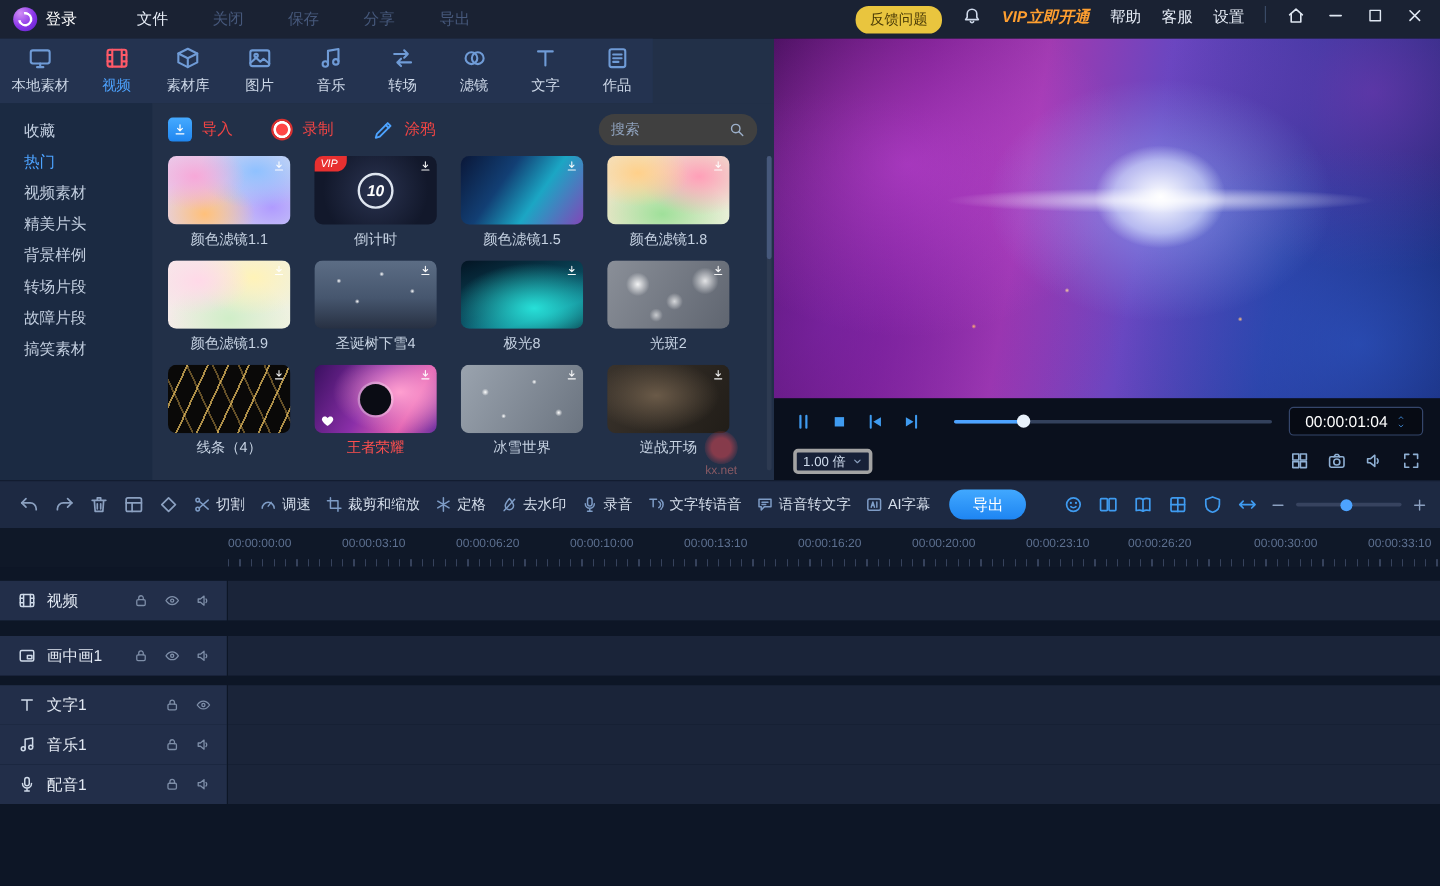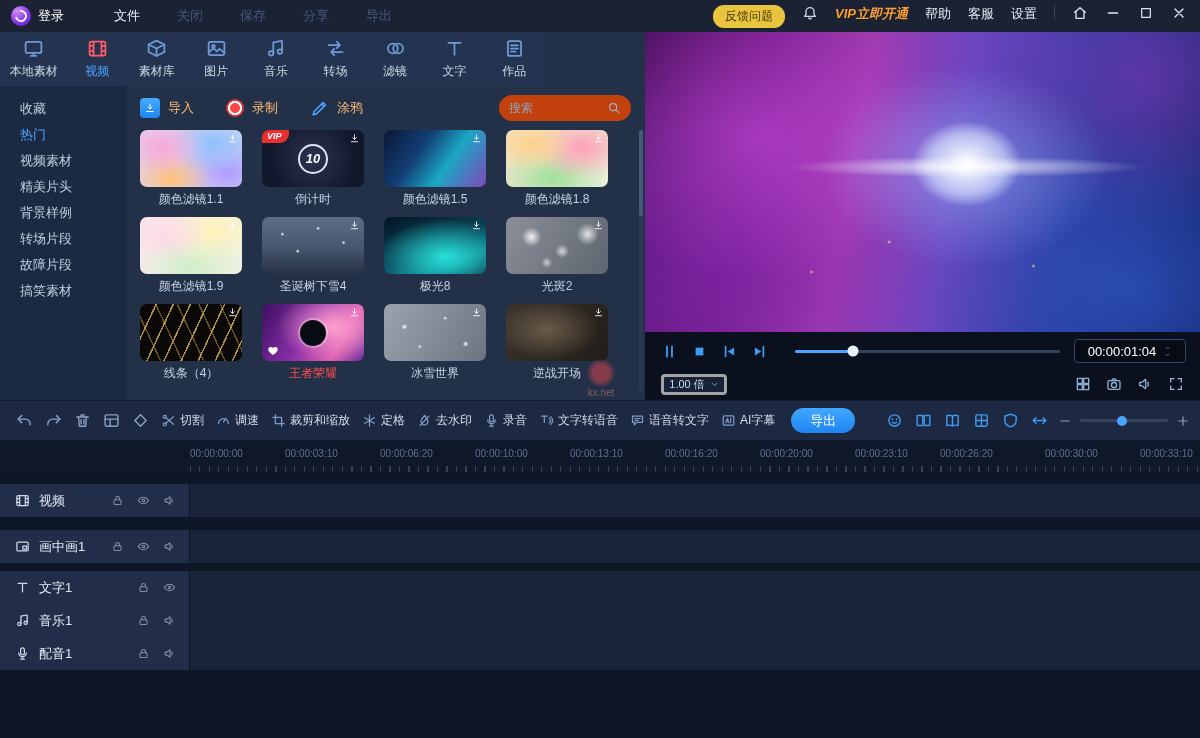--- a/index.html
+++ b/index.html
@@ -29,47 +29,47 @@
 .tab svg{width:21px;height:21px;color:#6f9bd6}
 .tab-label{font-size:12px;color:#cdd8e8}
 .tab.active svg{color:#ff5a68}
 .tab.active .tab-label{color:#4da3ff}
 .sidebar{position:absolute;left:0;top:54px;width:127px;height:314px;background:#1b2a42;padding-top:10px}
 .side-item{height:26px;line-height:26px;padding-left:20px;font-size:13px;color:#c2cedf;cursor:pointer}
 .side-item.active{color:#4da3ff}
 .content{position:absolute;left:127px;top:54px;width:518px;height:314px;background:#223048;overflow:hidden}
 .lib-toolbar{display:flex;align-items:center;height:44px;padding-left:13px}
 .lib-btn{display:flex;align-items:center;gap:8px;margin-right:32px;cursor:pointer}
-.lib-btn span{color:#fdba74}
+.lib-btn span{color:#ef4444}
 .imp-ic{width:20px;height:20px;background:linear-gradient(180deg,#45aaff,#1f86f0);border-radius:4px;display:flex;align-items:center;justify-content:center;color:#fff}
 .imp-ic svg{width:12px;height:12px}
 .rec-ic{width:18px;height:18px;border-radius:50%;background:radial-gradient(circle,#ff4646 0 36%,#fff 42% 54%,#d83030 58%)}
 .doo-ic{width:19px;height:19px;color:#4da3ff}
-.search{margin-left:auto;margin-right:14px;width:132px;height:26px;background:#c2410c;border-radius:13px;display:flex;align-items:center;padding:0 10px;gap:6px}
+.search{margin-left:auto;margin-right:14px;width:132px;height:26px;background:#404040;border-radius:13px;display:flex;align-items:center;padding:0 10px;gap:6px}
 .search input{flex:1;min-width:0;background:transparent;border:none;outline:none;color:#dfe8f4;font-size:12px;font-family:inherit}
 .search input::placeholder{color:#8fa2bd}
 .search svg{width:14px;height:14px;color:#9db0ca;flex:none}
 .grid{padding-left:13px;display:grid;grid-template-columns:repeat(4,102px);column-gap:20px;row-gap:9px}
 .thumb{position:relative;width:102px;height:57px;border-radius:7px;overflow:hidden;cursor:pointer}
 .dl{position:absolute;top:3px;right:4px;width:11px;height:11px;color:#fff;opacity:.95}
 .thumb-title{margin-top:4px;text-align:center;font-size:12px;color:#c6d2e2;white-space:nowrap;overflow:hidden}
 .title-red{color:#ff4f4f}
 .t1{background:radial-gradient(60px 40px at 22% 30%,#f7a8d8,transparent 70%),radial-gradient(70px 45px at 72% 22%,#8fc1ff,transparent 70%),radial-gradient(60px 45px at 30% 85%,#ffc07a,transparent 70%),radial-gradient(70px 50px at 85% 75%,#b09bff,transparent 72%),linear-gradient(120deg,#e8d2ee,#cfd8f2)}
 .t2{background:radial-gradient(circle at 50% 50%,#2a3350,#12182b 75%)}
 .t3{background:linear-gradient(125deg,#0a1738 0%,#123f74 35%,#1ba6c4 62%,#8247b8 100%)}
 .t4{background:radial-gradient(60px 40px at 25% 25%,#ffd08a,transparent 70%),radial-gradient(70px 45px at 75% 30%,#ff9fb8,transparent 72%),radial-gradient(80px 50px at 45% 85%,#9fe09a,transparent 70%),linear-gradient(120deg,#f2e3c8,#e8f0d8)}
 .t5{background:radial-gradient(60px 40px at 25% 30%,#ffd9e8,transparent 70%),radial-gradient(70px 45px at 70% 25%,#fff3b8,transparent 70%),radial-gradient(70px 50px at 50% 85%,#d0eec8,transparent 72%),linear-gradient(120deg,#f6e9ea,#eef2e0)}
 .t6{background:radial-gradient(2px 2px at 20% 30%,#fff,transparent),radial-gradient(2px 2px at 55% 20%,#fff,transparent),radial-gradient(2px 2px at 80% 45%,#fff,transparent),radial-gradient(2px 2px at 35% 60%,#fff,transparent),linear-gradient(180deg,#5c6d85 0%,#46566e 55%,#273042 100%)}
 .t7{background:radial-gradient(90px 50px at 60% 70%,#27e0d8,transparent 75%),linear-gradient(160deg,#041423,#0a4a5e 55%,#0d6d80 75%,#052536)}
 .t8{background:radial-gradient(14px 14px at 25% 35%,rgba(255,255,255,.9),transparent 70%),radial-gradient(10px 10px at 55% 60%,rgba(255,255,255,.7),transparent 70%),radial-gradient(16px 16px at 80% 30%,rgba(255,255,255,.8),transparent 70%),radial-gradient(8px 8px at 40% 80%,rgba(255,255,255,.6),transparent 70%),linear-gradient(120deg,#8a8f98,#5f6570)}
 .t9{background:repeating-linear-gradient(115deg,transparent 0 14px,rgba(214,176,88,.8) 14px 15.5px),repeating-linear-gradient(65deg,transparent 0 18px,rgba(190,150,70,.5) 18px 19.5px),#0a0908}
 .t10{background:radial-gradient(80px 50px at 70% 40%,#ff9fd0,transparent 70%),linear-gradient(120deg,#3a1060,#8a2fa8 45%,#e05fb0 75%,#6a2fa0)}
 .t11{background:radial-gradient(3px 3px at 20% 40%,#fff,transparent),radial-gradient(2px 2px at 60% 25%,#fff,transparent),radial-gradient(3px 3px at 80% 70%,#fff,transparent),radial-gradient(2px 2px at 35% 75%,#fff,transparent),linear-gradient(120deg,#9aa3ae,#6b7480)}
 .t12{background:radial-gradient(70px 40px at 40% 45%,#6a5a48,transparent 75%),linear-gradient(120deg,#3a332c,#211d18)}
-.vipbadge{position:absolute;left:0;top:0;background:#e83030;color:#fff;font-size:9px;font-style:italic;font-weight:bold;padding:1px 7px 2px 5px;border-radius:0 0 9px 0}
+.vipbadge{position:absolute;left:0;top:0;background:#e83030;color:#fff;font-size:9px;font-style:italic;font-weight:normal;padding:1px 7px 2px 5px;border-radius:0 0 9px 0}
 .cd-circle{position:absolute;left:50%;top:50%;width:30px;height:30px;transform:translate(-50%,-50%);border:2px solid #dfe6f0;border-radius:50%;display:flex;align-items:center;justify-content:center;font-size:13px;font-weight:bold;font-style:italic;color:#fff}
 .ring{position:absolute;left:50%;top:50%;width:26px;height:26px;transform:translate(-50%,-50%);background:#0a0c14;border-radius:50%;box-shadow:0 0 0 2px rgba(255,255,255,.3)}
 .heart{position:absolute;left:5px;bottom:4px;width:12px;height:12px;color:#fff}
 .vscroll{position:absolute;right:2px;top:44px;width:4px;height:262px;background:rgba(255,255,255,.05);border-radius:2px}
 .vthumb{width:4px;height:86px;background:#46587b;border-radius:2px;cursor:pointer}
 .wm{position:absolute;right:6px;bottom:2px;width:76px;text-align:center;opacity:.55;pointer-events:none}
 .wmc{width:28px;height:28px;margin:0 auto;border-radius:50%;background:radial-gradient(circle,#d8454f 0 40%,rgba(216,69,79,.25) 68%,transparent 72%)}
 .wmt{font-size:10px;color:#d87a7a}
 
 .right-panel{position:absolute;left:645px;top:32px;width:555px;height:368px;background:#0a0f1b}

